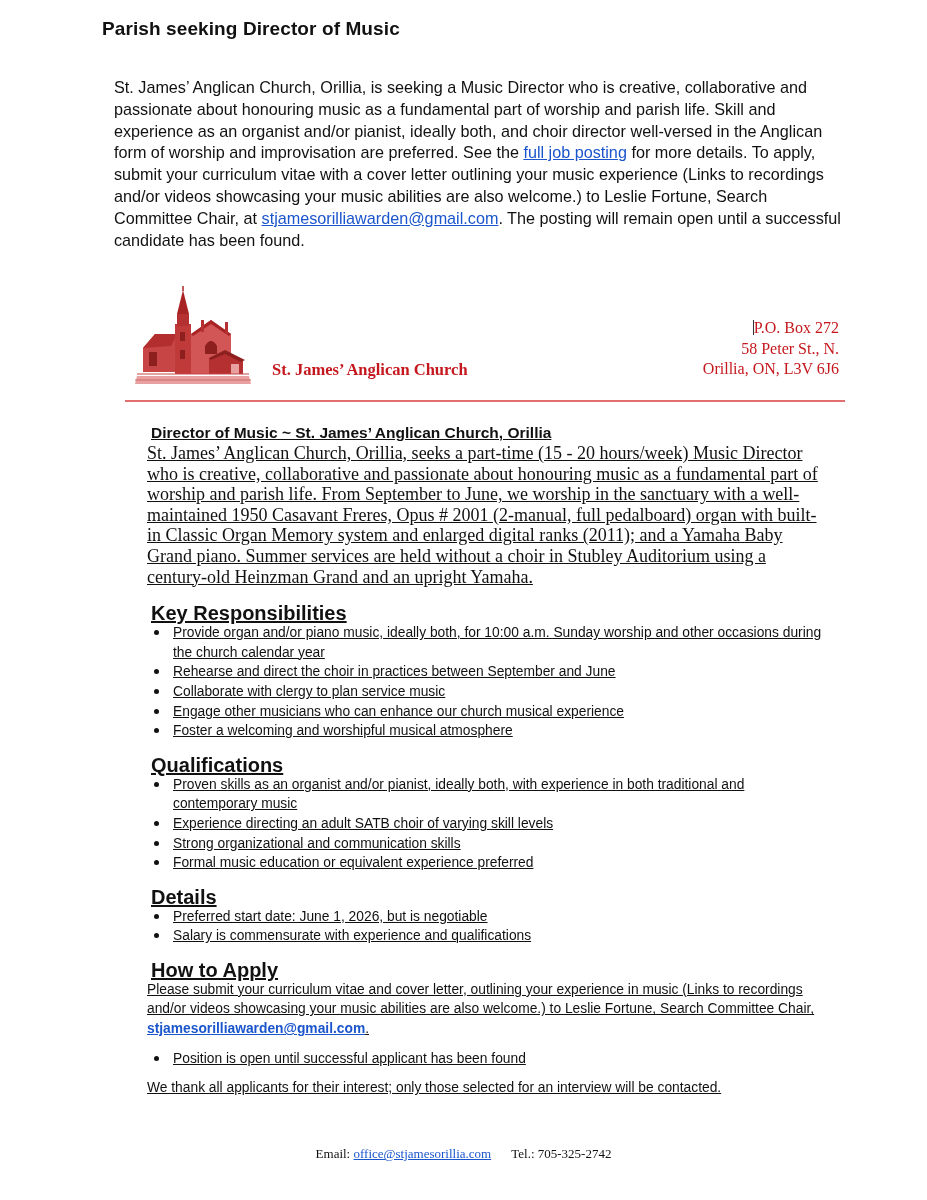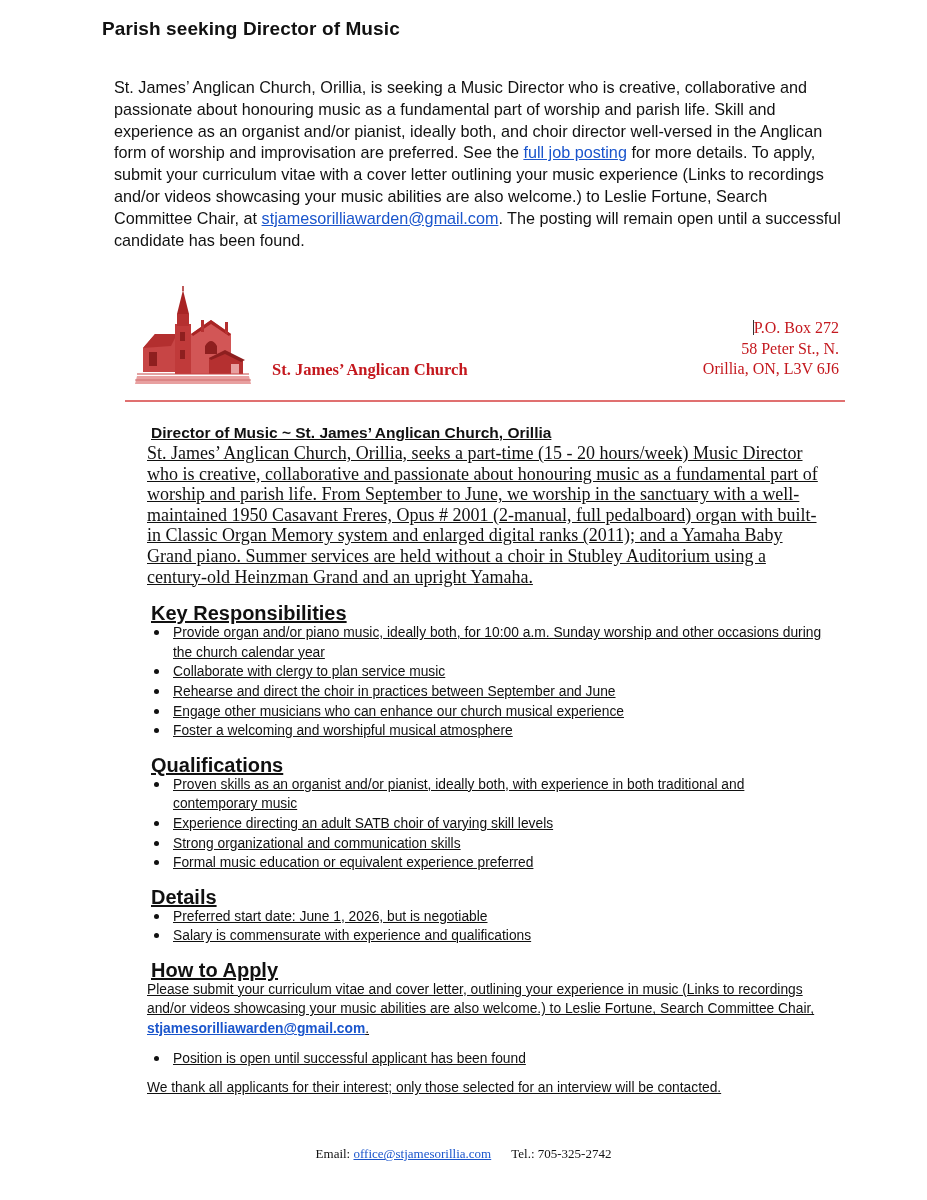--- a/index.html
+++ b/index.html
@@ -78,22 +78,22 @@
 </div>
 
 <div id="doc">
   <h2 class="doc-title sans">Director of Music ~ St. James’ Anglican Church, Orillia</h2>
   <p class="doc-para serif">St. James’ Anglican Church, Orillia, seeks a part-time (15 - 20 hours/week) Music Director who is creative, collaborative and passionate about honouring music as a fundamental part of worship and parish life. From September to June, we worship in the sanctuary with a well-maintained 1950 Casavant Freres, Opus # 2001 (2-manual, full pedalboard) organ with built-in Classic Organ Memory system and enlarged digital ranks (2011); and a Yamaha Baby Grand piano. Summer services are held without a choir in Stubley Auditorium using a century-old Heinzman Grand and an upright Yamaha.</p>
 
   <div style="height:16px"></div>
   <h3 class="section-h sans">Key Responsibilities</h3>
   <ul class="bullets sans">
     <li><span class="dot"></span><span>Provide organ and/or piano music, ideally both, for 10:00 a.m. Sunday worship and other occasions during the church calendar year</span></li>
+    <li><span class="dot"></span><span>Rehearse and direct the choir in practices between September and June</span></li>
     <li><span class="dot"></span><span>Collaborate with clergy to plan service music</span></li>
-    <li><span class="dot"></span><span>Rehearse and direct the choir in practices between September and June</span></li>
     <li><span class="dot"></span><span>Engage other musicians who can enhance our church musical experience</span></li>
     <li><span class="dot"></span><span>Foster a welcoming and worshipful musical atmosphere</span></li>
   </ul>
 
   <div style="height:14px"></div>
   <h3 class="section-h sans">Qualifications</h3>
   <ul class="bullets sans" style="width:600px">
     <li><span class="dot"></span><span>Proven skills as an organist and/or pianist, ideally both, with experience in both traditional and contemporary music</span></li>
     <li><span class="dot"></span><span>Experience directing an adult SATB choir of varying skill levels</span></li>
     <li><span class="dot"></span><span>Strong organizational and communication skills</span></li>

